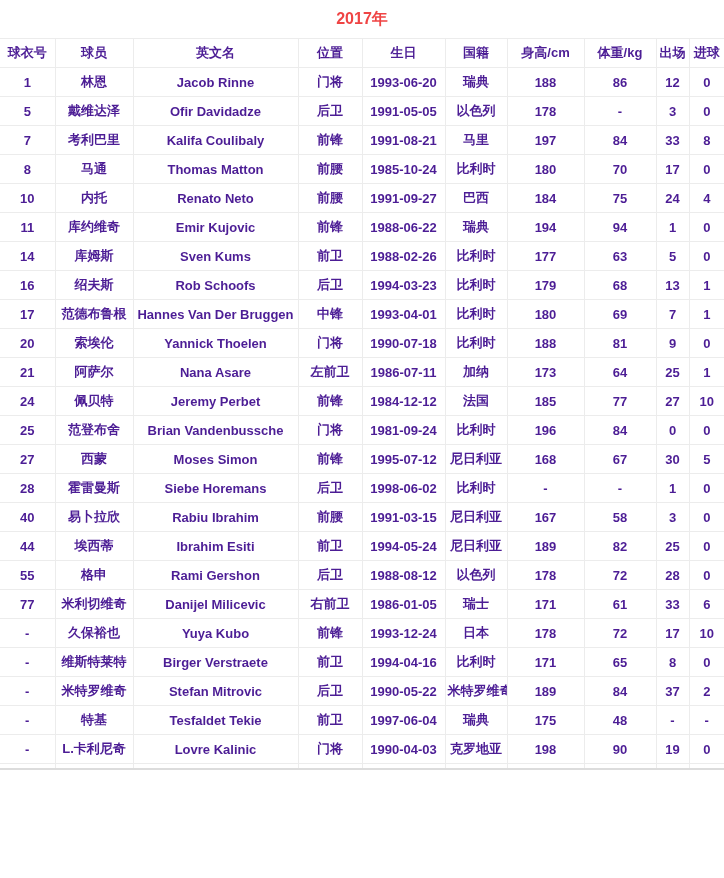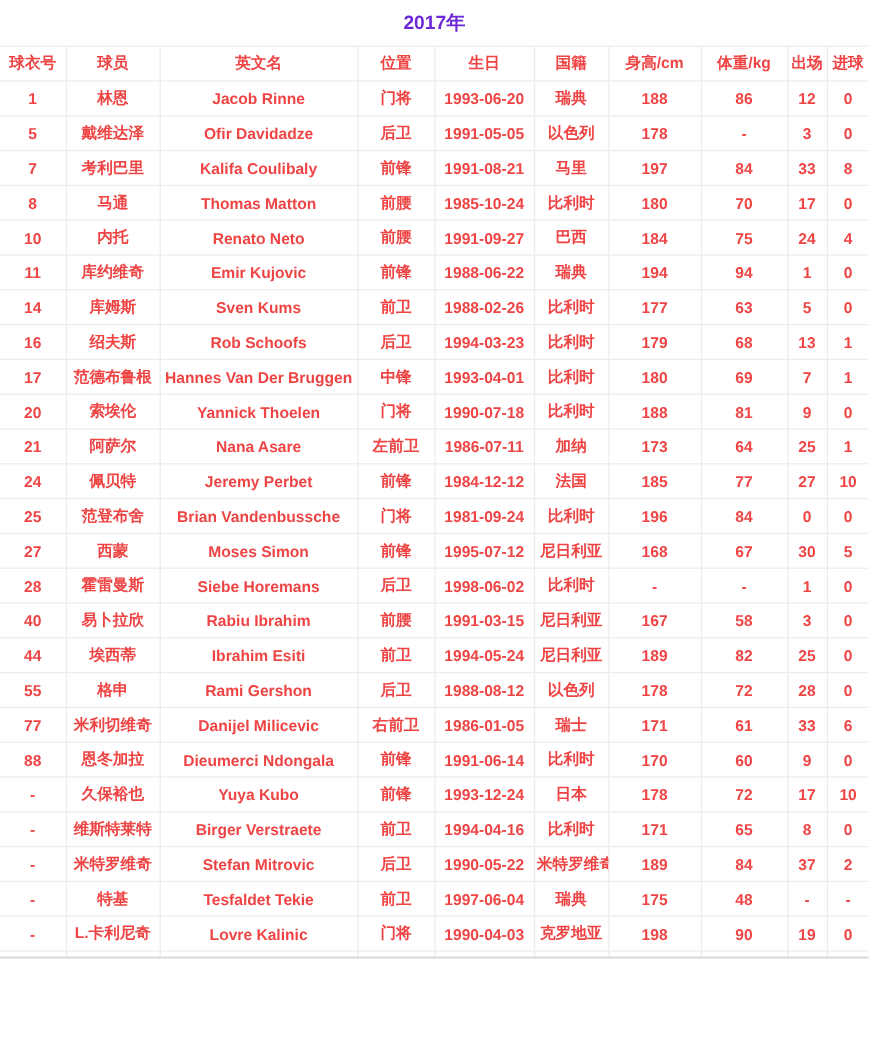--- a/index.html
+++ b/index.html
@@ -7,29 +7,29 @@
     width: 724px;
     font-family: "Liberation Sans", "DejaVu Sans", sans-serif;
     color: #000;
   }
   .page { width: 724px; }
   .page-title {
     text-align: center;
     font-weight: bold;
     font-size: 16px;
     padding: 9px 0 8px 0;
-    color: #6d28d9;
+    color: #ef4444;
   }
   table.players {
     width: 724px;
     table-layout: fixed;
     border-collapse: collapse;
     font-size: 13px;
     font-weight: bold;
-    color: #ef4444;
+    color: #4c1d95;
     border-top: 1px solid #e9e9e9;
     border-bottom: 2px solid #dcdcdc;
   }
   table.players th, table.players td {
     border-top: 1px solid #ececec;
     border-bottom: 1px solid #ececec;
     border-left: 1px solid #ececec;
     border-right: 1px solid #ececec;
     height: 28px;
     padding: 0 2px;
@@ -299,32 +299,20 @@
           <td>Danijel Milicevic</td>
           <td>右前卫</td>
           <td>1986-01-05</td>
           <td>瑞士</td>
           <td>171</td>
           <td>61</td>
           <td>33</td>
           <td>6</td>
         </tr>
         <tr>
-          <td>88</td>
-          <td>恩冬加拉</td>
-          <td>Dieumerci Ndongala</td>
-          <td>前锋</td>
-          <td>1991-06-14</td>
-          <td>比利时</td>
-          <td>170</td>
-          <td>60</td>
-          <td>9</td>
-          <td>0</td>
-        </tr>
-        <tr>
           <td>-</td>
           <td>久保裕也</td>
           <td>Yuya Kubo</td>
           <td>前锋</td>
           <td>1993-12-24</td>
           <td>日本</td>
           <td>178</td>
           <td>72</td>
           <td>17</td>
           <td>10</td>

